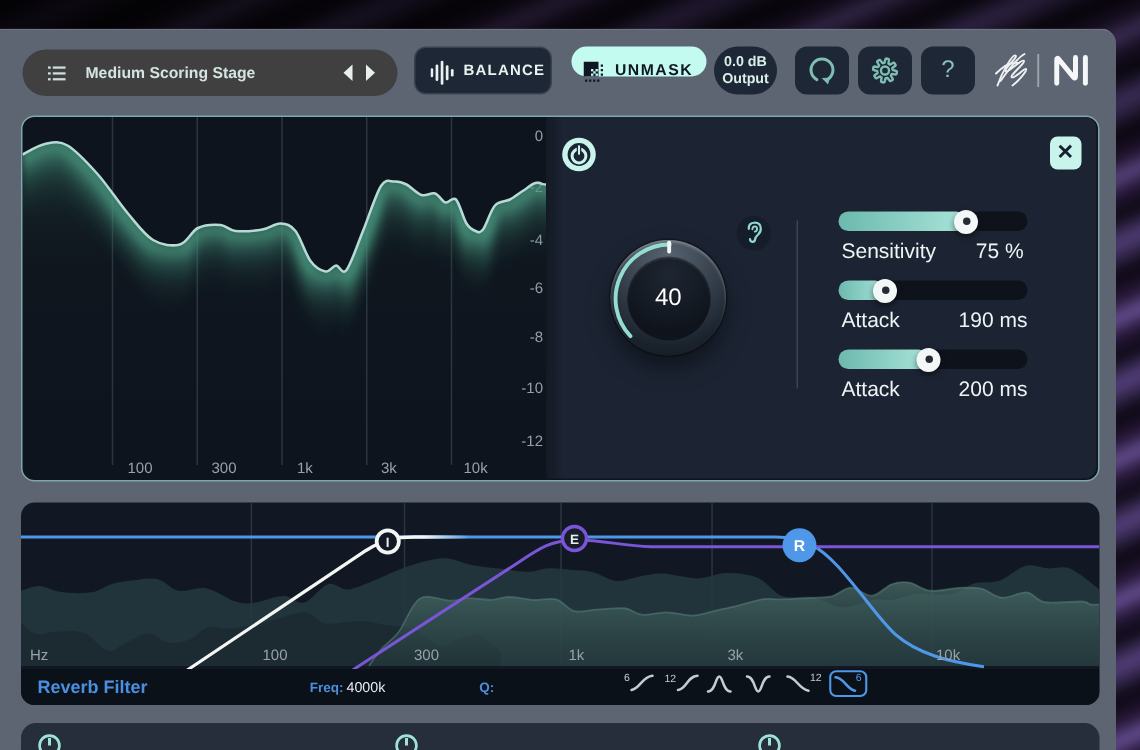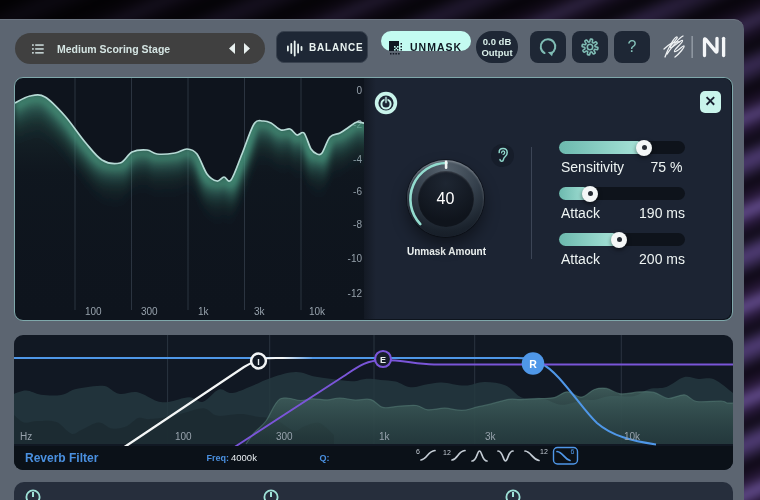--- a/index.html
+++ b/index.html
@@ -207,21 +207,20 @@
 
     <div class="abs" style="left:336px;top:12.5px;width:21.5px;height:22px;background:#c9f4eb;border-radius:5px;color:#182030;font-weight:bold;font-size:14px;text-align:center;line-height:21px;">✕</div>
 
     <div class="abs" style="left:127.5px;top:65.5px;width:23px;height:23px;border-radius:50%;background:#161d2a;"></div>
     <svg class="abs" style="left:132px;top:69px" width="15" height="16" viewBox="0 0 15 16">
       <path d="M3.2,5.6 Q2.9,1.6 7,1.5 Q11.2,1.4 11.2,5.4 Q11.2,7.9 9.3,9.5 Q7.6,10.9 7.4,12.6 Q7.2,14.3 5.6,14.2 Q4.0,14.1 4.0,12.4" fill="none" stroke="#8fd8cc" stroke-width="1.5" stroke-linecap="round"></path>
       <path d="M5.6,5.8 Q5.6,3.9 7.2,3.9 Q8.8,4.0 8.7,5.8 Q8.6,7.2 7.2,7.4" fill="none" stroke="#8fd8cc" stroke-width="1.3" stroke-linecap="round"></path>
     </svg>
 
     <div class="abs" style="left:167.5px;top:69px;width:1px;height:112px;background:#3c4556;"></div>
-    <div class="abs" style="left:13px;top:168px;width:140px;text-align:center;color:#f0f5f4;font-size:10px;font-weight:bold;">Unmask Amount</div>
   </div>
 </div>
 
 <div id="knob" class="abs"></div>
 <div id="knobface" class="abs">40</div>
 <svg class="abs" style="left:405px;top:157px" width="84" height="84" viewBox="0 0 84 84">
   <path d="M 14.8,66.3 A 36.2,36.2 0 0 1 41,5.2" fill="none" stroke="#93dccf" stroke-width="2.6" stroke-linecap="round" transform="translate(0.5,0.8)"></path>
   <rect x="39.8" y="3.5" width="2.6" height="8.5" rx="1.2" fill="#f2f6f5"></rect>
 </svg>
 

